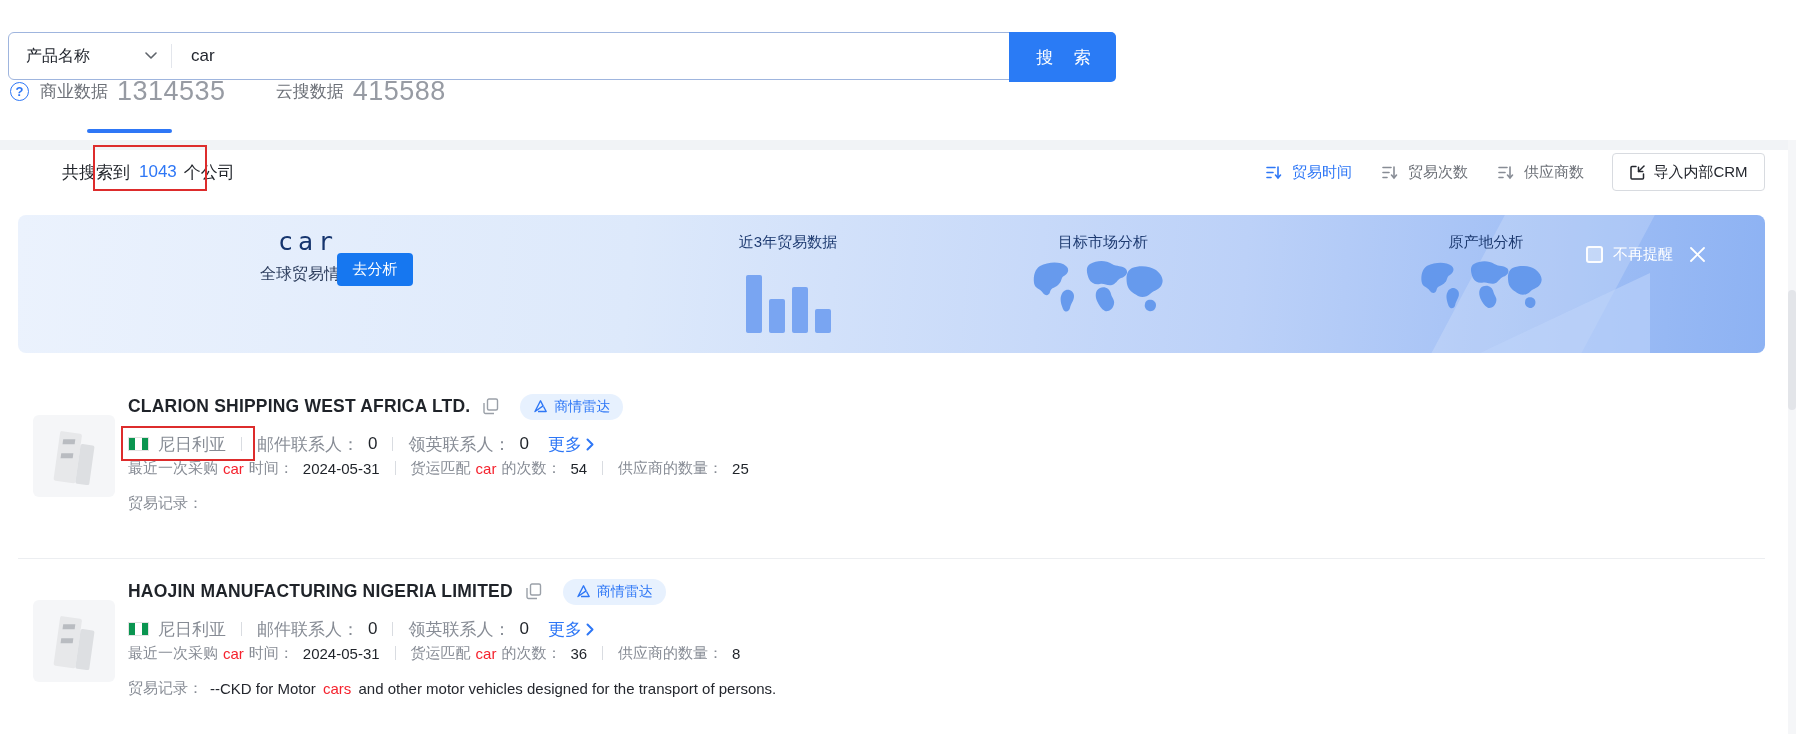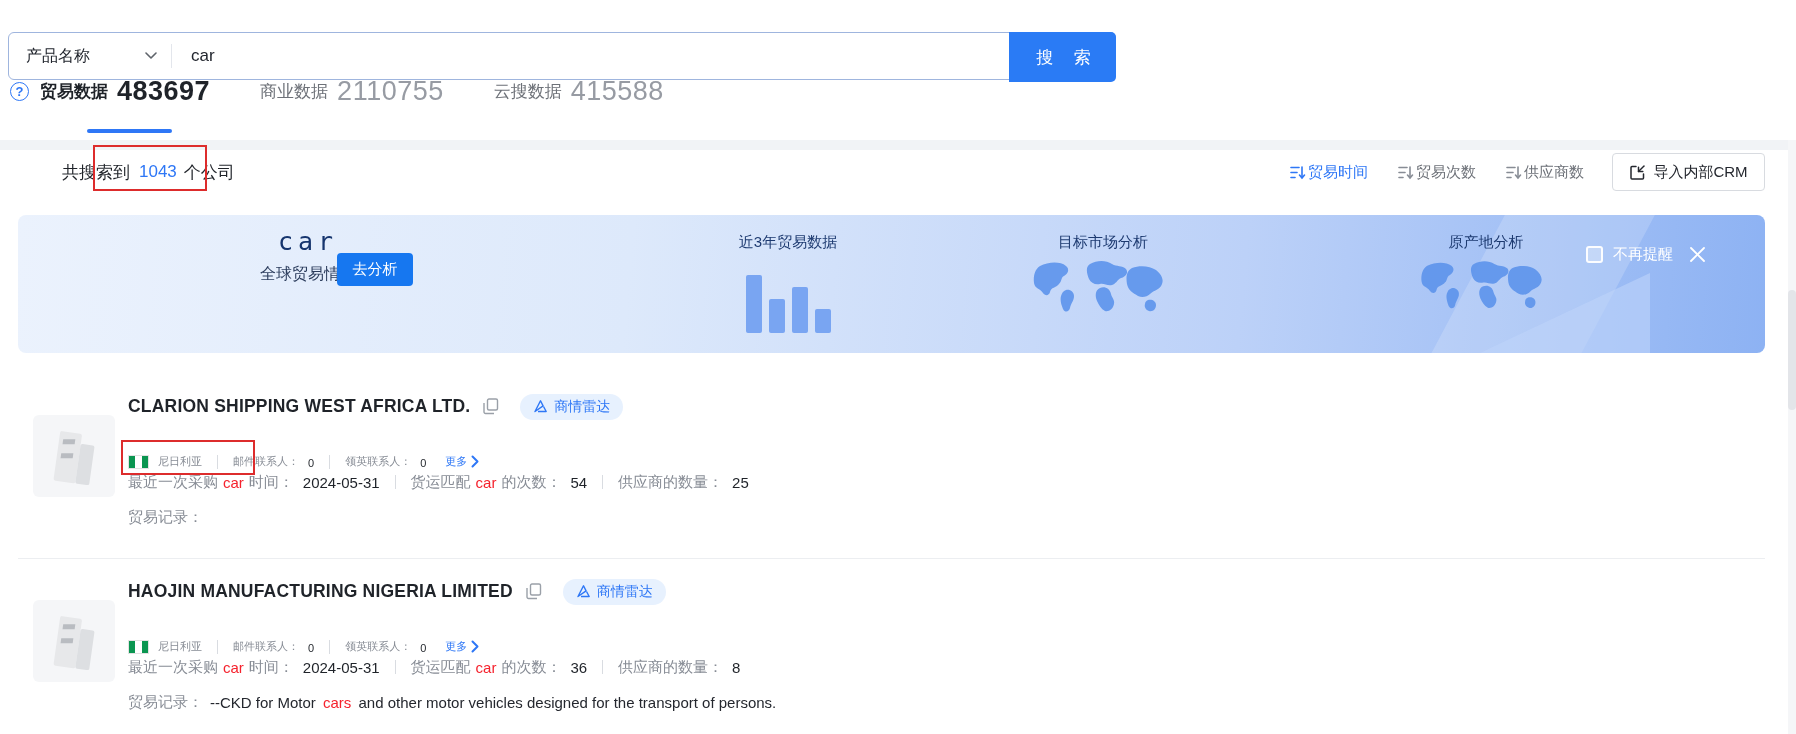--- a/index.html
+++ b/index.html
@@ -36,21 +36,21 @@
   .panel { position:absolute; left:0; top:150px; width:1788px; height:584px; background:#fff; border-top-right-radius:8px; }
   .scroll-track { position:absolute; right:0; top:140px; width:8px; height:594px; background:#f5f6f8; }
   .scroll-thumb { position:absolute; right:0; top:150px; width:8px; height:120px; background:#e3e5e9; border-radius:4px; }
 
   
   .results { position:absolute; left:18px; top:150px; width:1747px; height:44px; display:flex; align-items:center; }
   .res-text { font-size:17px; color:#1f2329; display:flex; align-items:center;margin-left:44px; }
   .res-count { color:#2e77f6; margin:0 7px 0 9px; }
   .anno-box1 { position:absolute; left:75px; top:-5px; width:114px; height:46px; border:2px solid #dd2c2c; }
   .sorts { margin-left:auto; display:flex; align-items:center; gap:30px; }
-  .sort-item { display:flex; align-items:center; gap:2px; font-size:15px; color:#6d7178; cursor:pointer; }
+  .sort-item { display:flex; align-items:center; gap:10px; font-size:15px; color:#6d7178; cursor:pointer; }
   .sort-item.active { color:#2e77f6; }
   .crm-btn { margin-left:28px; width:153px; height:38px; border:1px solid #d8dbe0; border-radius:4px; background:#fff;
     display:flex; align-items:center; justify-content:center; gap:7px; font-size:15px; color:#24272e; cursor:pointer; font-family:inherit; }
 
   
   .banner { position:absolute; left:18px; top:215px; width:1747px; height:138px; border-radius:8px; overflow:hidden;
     background:linear-gradient(95deg,#ebf2fd 0%,#dde9fb 35%,#bcd1f8 70%,#8db2f3 100%); }
   .deco-band { position:absolute; right:150px; top:-20px; width:150px; height:190px; background:rgba(255,255,255,.18); transform:skewX(-28deg); }
   .deco-arrow { position:absolute; right:115px; bottom:0; width:170px; height:80px;
     background:rgba(190,212,250,.6); clip-path:polygon(0 100%,100% 0,100% 100%); }
@@ -71,21 +71,21 @@
   
   .company { position:absolute; left:33px; width:1732px; }
   .avatar { position:absolute; left:0; top:25px; width:82px; height:82px; background:#f5f6f8; border-radius:6px;
     display:flex; align-items:center; justify-content:center; cursor:pointer; }
   .c-main { margin-left:95px; padding-top:3px; }
   .title-row { display:flex; align-items:center; height:27px; }
   .c-name { font-size:17.5px; font-weight:700; color:#1f2329; cursor:pointer; letter-spacing:.2px; }
   .copy-icon { margin-left:13px; cursor:pointer; display:flex; }
   .badge { margin-left:21px; height:26px; padding:0 13px; border-radius:13px; background:#e7f1fe; color:#2e77f6;
     font-size:14px; display:flex; align-items:center; gap:6px; cursor:pointer; }
-  .meta-row { margin-top:27px; height:22px; display:flex; align-items:flex-end; font-size:11px; color:#878c95; position:relative; }
+  .meta-row { margin-top:13px; height:22px; display:flex; align-items:center; font-size:17px; color:#878c95; position:relative; }
   .flag { width:21px; height:14px; display:flex; border:1px solid #e2e2e2; margin-right:9px; }
   .flag i { flex:1; } .flag .g { background:#0a9550; } .flag .w { background:#fff; }
   .vd { width:1px; height:14px; background:#d9dce1; margin:0 15px; }
   .dark { color:#1f2329; }
   .meta-row .val { margin-left:9px; }
   .more-link { color:#2e77f6; margin-left:19px; display:flex; align-items:center; gap:4px; cursor:pointer; }
   .anno-box2 { position:absolute; left:-7px; top:-7px; width:134px; height:35px; border:2px solid #dd2c2c; }
   .stat-row { margin-top:2px; height:22px; display:flex; align-items:center; font-size:15px; color:#878c95; }
   .kw-red { color:#f5222d; margin:0 5px; }
   .stat-row .val { margin-left:9px; color:#1f2329; }
@@ -108,27 +108,23 @@
           </svg>
       </span>
     </div>
     <div class="v-sep"></div>
     <input class="search-input" type="text" value="car" style="">
     <button class="search-btn">搜 索</button>
   </div>
 
   <div class="tabs">
     <span class="help-icon">?</span>
-    <div class="tab active">
-      <span class="t-label">贸易数据</span>
-      <span class="t-count">483697</span>
-    </div>
     <div class="tab">
       <span class="t-label">商业数据</span>
-      <span class="t-count">2110755</span>
+      <span class="t-count">1314535</span>
     </div>
     <div class="tab">
       <span class="t-label">云搜数据</span>
       <span class="t-count">415588</span>
     </div>
   </div>
   <div class="tab-underline"></div>
 
   <div class="gray-strip"></div>
   <div class="panel"></div>

